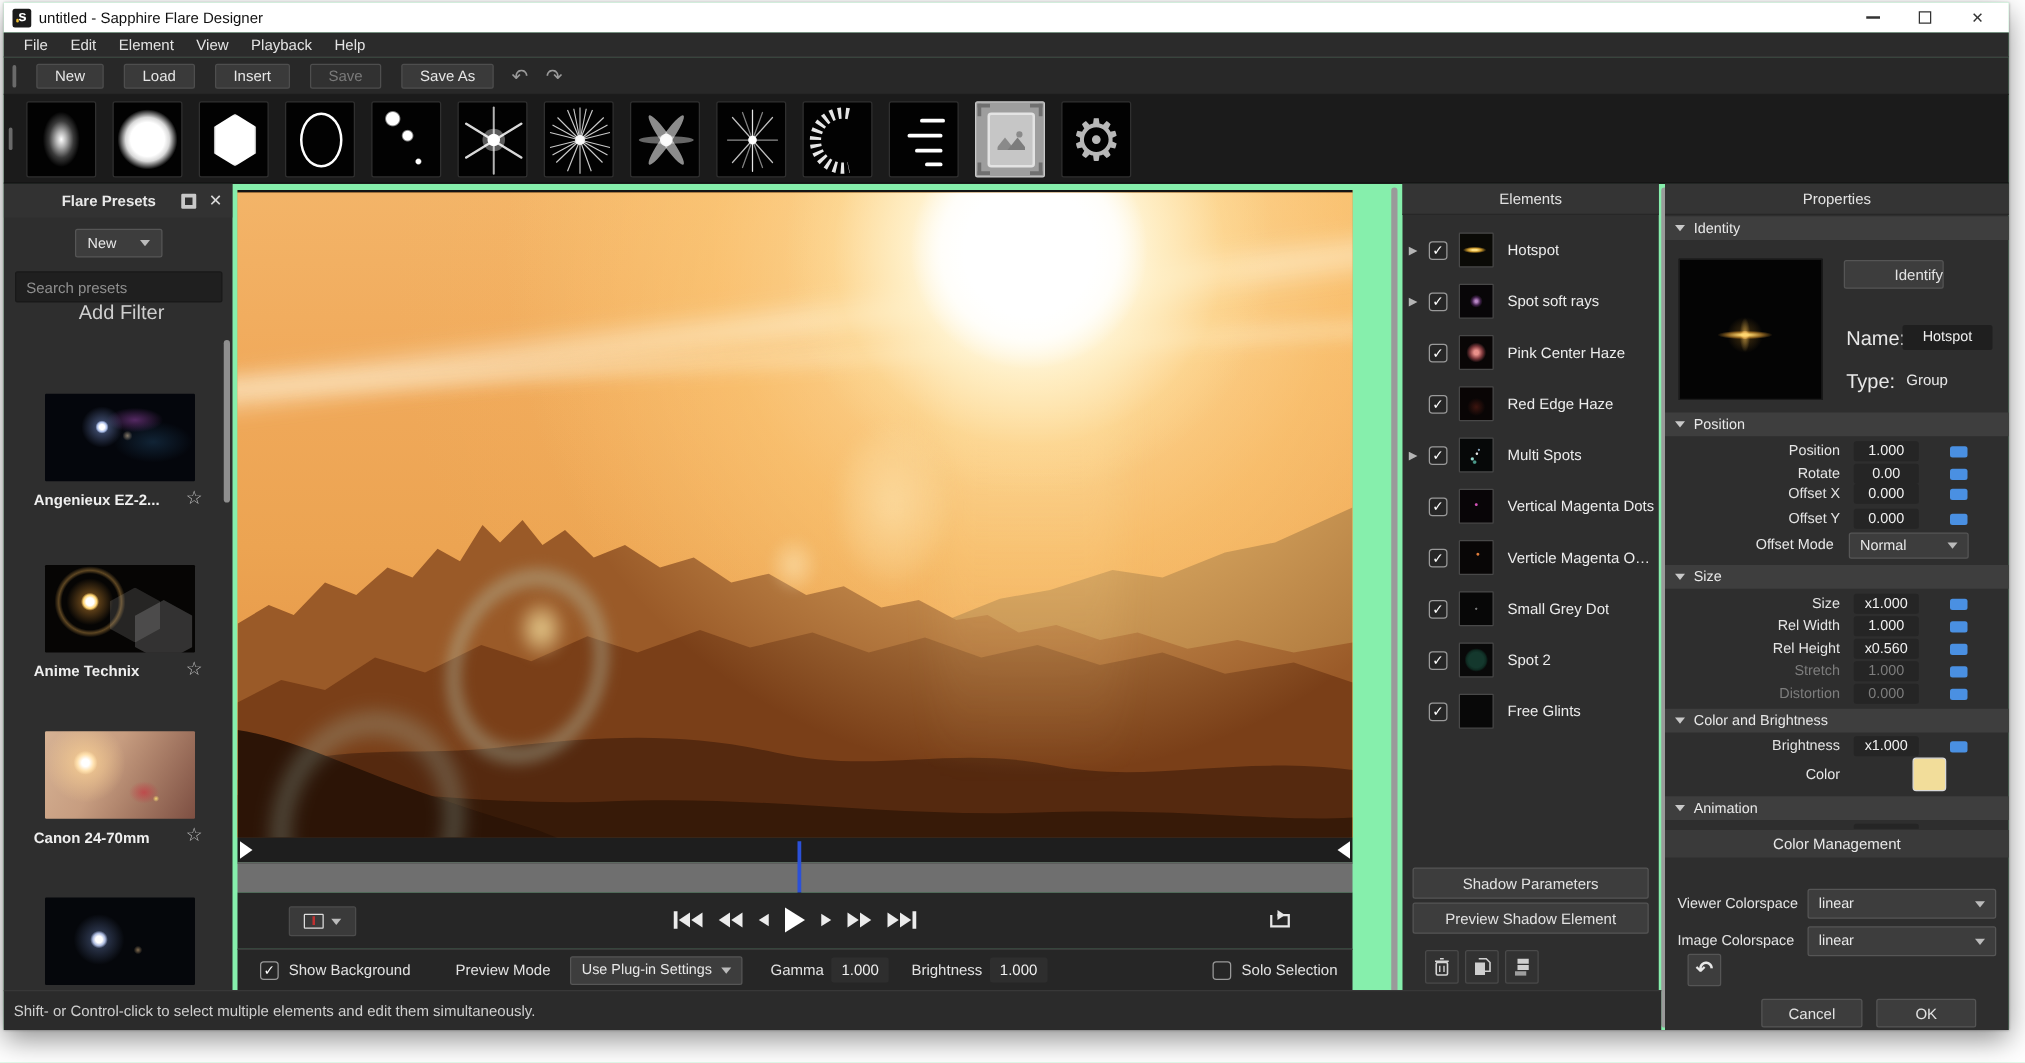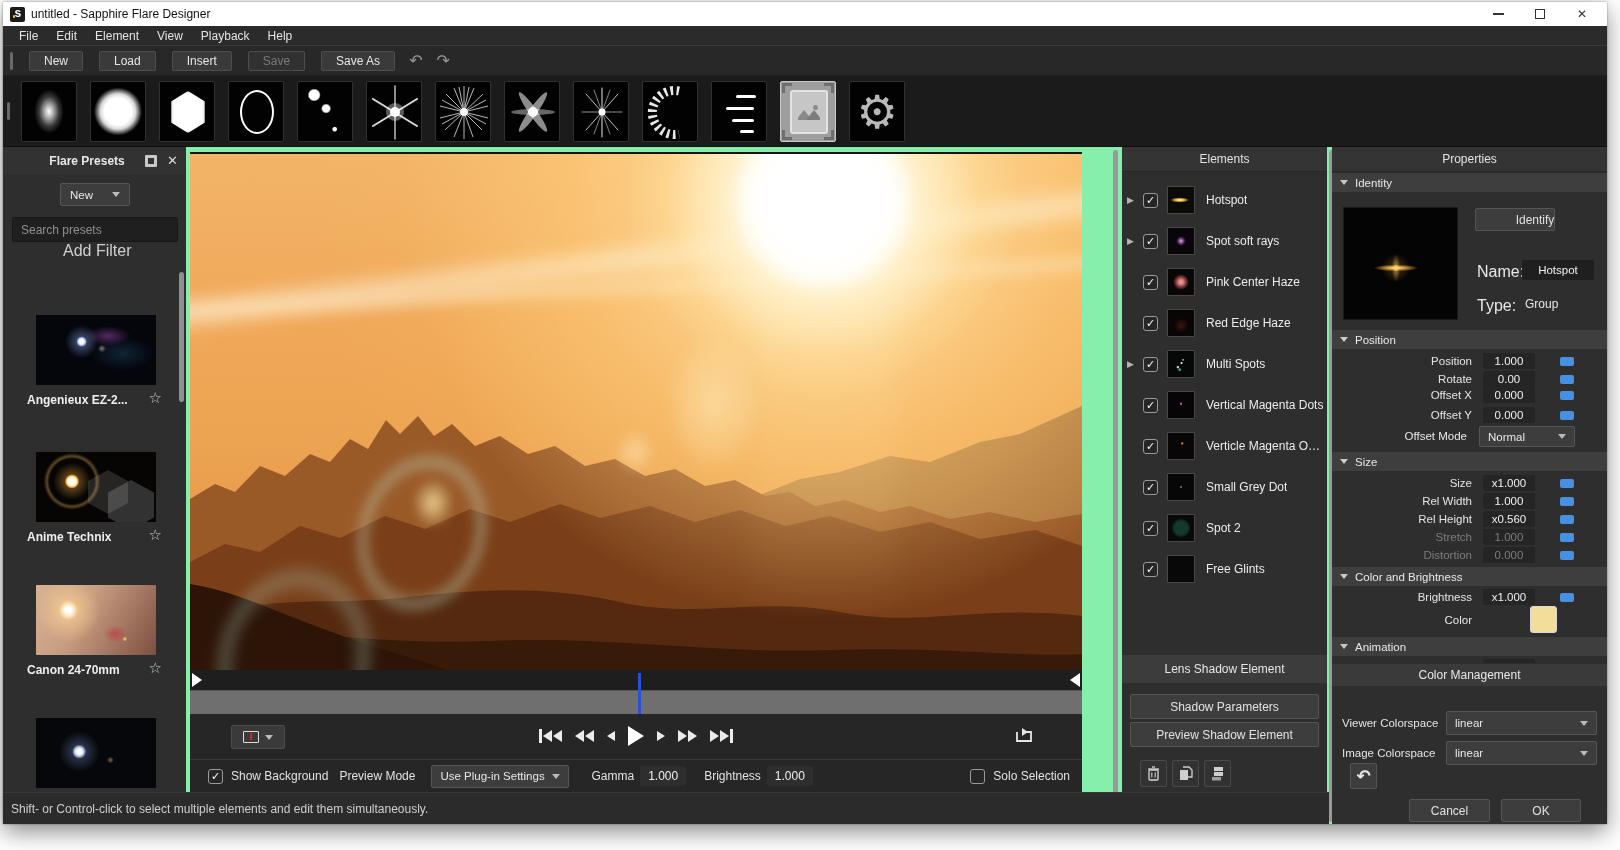--- a/index.html
+++ b/index.html
@@ -486,21 +486,21 @@
       <svg width="24" height="18" viewBox="0 0 24 18">
         <path d="M3 6 V15 H17 V6 H8" fill="none" stroke="#e6e6e6" stroke-width="1.8"></path>
         <path d="M8 2 L8 10 L14 6 Z" fill="#e6e6e6"></path>
       </svg>
     </div>
   </div>
 
   <div id="settingsrow">
     <div class="checkbox checked" style="margin-left:18px"></div>
     <span style="margin-left:8px">Show Background</span>
-    <span style="margin-left:11px">Preview Mode</span>
+    <span style="margin-left:36px">Preview Mode</span>
     <div id="plugin-dd" class="dd">
       <span>Use Plug-in Settings</span>
       <span class="caret"></span>
     </div>
     <span style="margin-left:22px">Gamma</span>
     <span class="mini-val">1.000</span>
     <span style="margin-left:18px">Brightness</span>
     <span class="mini-val">1.000</span>
     <div class="checkbox" style="margin-left:auto"></div>
     <span style="margin-left:8px;margin-right:12px">Solo Selection</span>
@@ -565,21 +565,20 @@
       <div class="el-thumb t-spot2"></div>
       <div class="el-label">Spot 2</div>
     </div>
     <div class="el-row" style="top:402px">
       <div class="el-arrow"></div>
       <div class="checkbox checked el-check"></div>
       <div class="el-thumb t-freeglints"></div>
       <div class="el-label">Free Glints</div>
     </div>
 
-    <div id="lens-shadow-bar">Lens Shadow Element</div>
     <div id="btn-shadow-params" class="btn">Shadow Parameters</div>
     <div id="btn-preview-shadow" class="btn">Preview Shadow Element</div>
 
     <div class="mini-tool" style="left:18px">
       <svg width="13" height="15" viewBox="0 0 13 15">
         <rect x="2" y="4" width="9" height="10" rx="1" fill="none" stroke="#d5d5d5" stroke-width="1.3"></rect>
         <line x1="1" y1="3" x2="12" y2="3" stroke="#d5d5d5" stroke-width="1.3"></line>
         <line x1="5" y1="1" x2="8" y2="1" stroke="#d5d5d5" stroke-width="1.3"></line>
         <line x1="4.8" y1="6.5" x2="4.8" y2="11.5" stroke="#d5d5d5" stroke-width="1.1"></line>
         <line x1="8.2" y1="6.5" x2="8.2" y2="11.5" stroke="#d5d5d5" stroke-width="1.1"></line>

